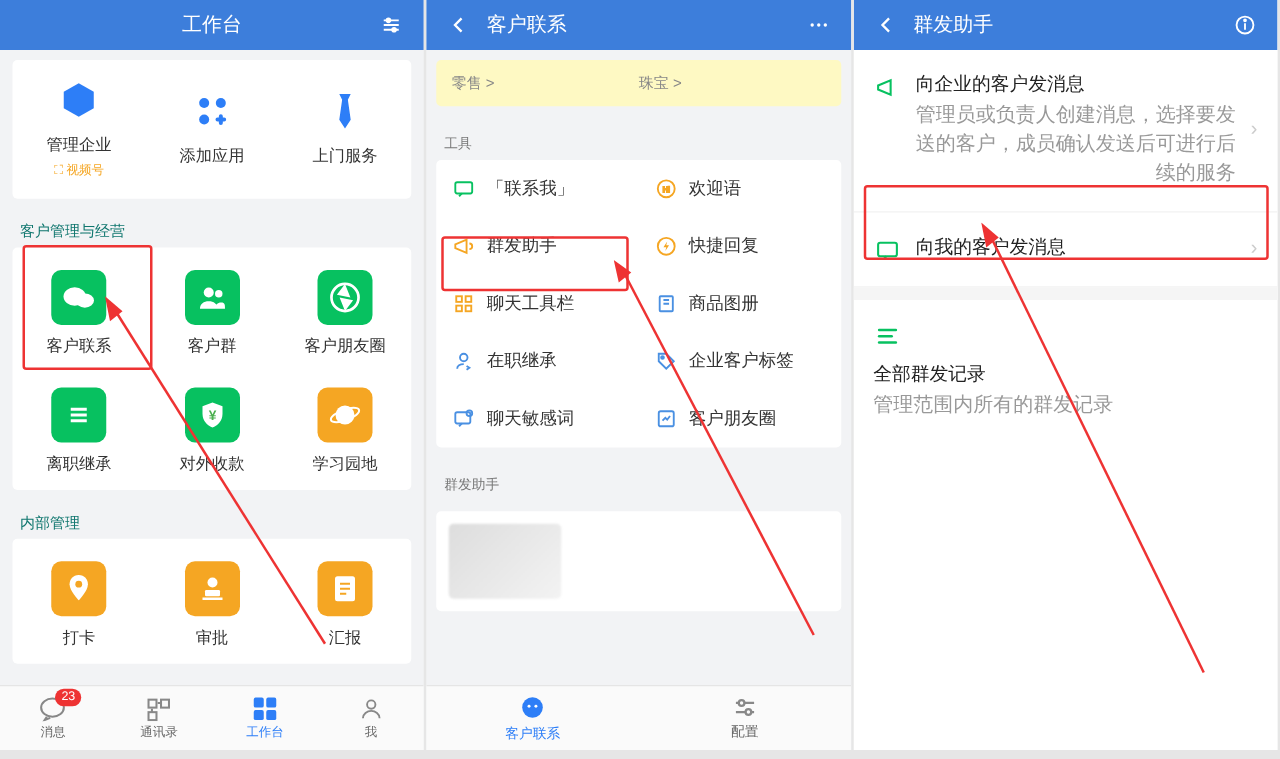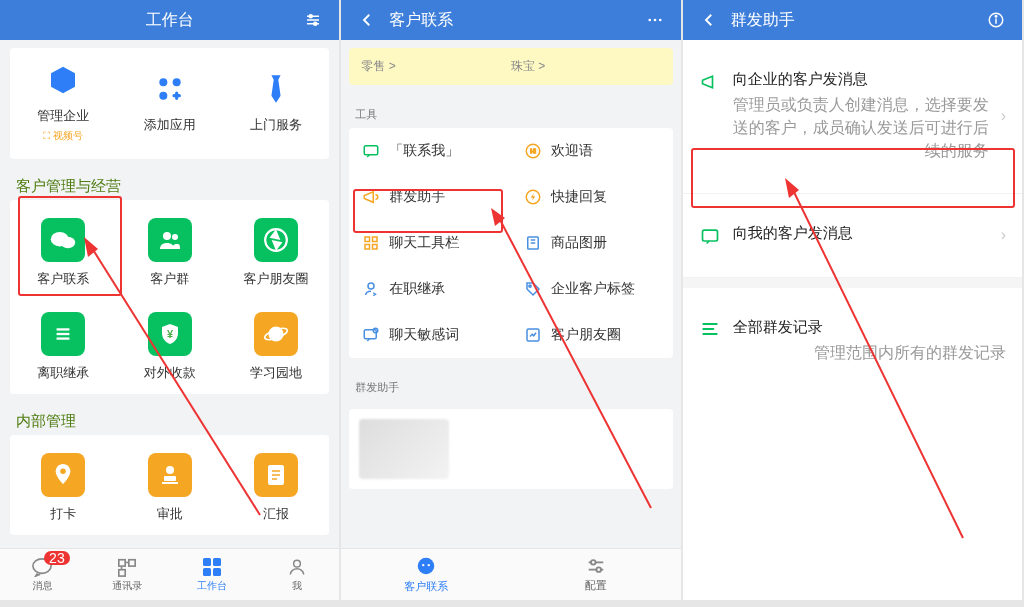--- a/index.html
+++ b/index.html
@@ -57,21 +57,21 @@
   .grid-label { font-size:13px; color:#333; }
   .grid-sub { font-size:10px; color:#f5a623; margin-top:-4px; }
   .iconbox {
     width:44px; height:44px;
     border-radius:8px;
     display:flex; align-items:center; justify-content:center;
   }
   .bg-green { background:#07c160; }
   .bg-orange { background:#f5a623; }
   .section-title {
-    color:#4d7c0f; font-size:15px;
+    color:#0f766e; font-size:12px;
     padding:10px 16px 4px;
   }
   .section-card {
     background:#fff;
     margin:0 10px 8px;
     border-radius:4px;
     padding-top:6px;
   }
   .grid3 { display:flex; padding:12px 0; }
   .grid3 .grid-item { flex:1; gap:8px; }
@@ -81,21 +81,21 @@
     position:absolute; left:0; right:0; bottom:0;
     background:#fafafa;
     border-top:1px solid #e5e5e5;
     display:flex;
     height:52px;
   }
   .tabbar .tab { flex:1; display:flex; flex-direction:column; align-items:center; justify-content:center; gap:2px; color:#666; font-size:10px; position:relative; }
   .tab.active { color:#2d7ef7; }
   .badge {
     position:absolute; top:2px; left:52%;
-    background:#e33; color:#fff; font-size:14px; border-radius:10px; padding:0 5px; line-height:14px;text-align:right;
+    background:#e33; color:#fff; font-size:10px; border-radius:10px; padding:0 5px; line-height:14px;text-align:right;
   }
   
   .s2-body { flex:1; overflow:hidden; }
   .breadcrumb {
     background:#fef9c3; margin:8px 8px; border-radius:4px;
     padding:10px 12px; display:flex; color:#888; font-size:12px;
   }
   .breadcrumb span { flex:1; }
   .s2-section-title { color:#777; font-size:11px; padding:14px 14px 6px; }
   .tool-grid { background:#fff; margin:0 8px 8px; border-radius:4px; }
@@ -120,21 +120,21 @@
   .tabbar2 {
     position:absolute; left:0; right:0; bottom:0;
     background:#fafafa; border-top:1px solid #e5e5e5;
     display:flex; height:52px; justify-content:space-around;
   }
   .tabbar2 .tab { flex:1; display:flex; flex-direction:column; align-items:center; justify-content:center; gap:2px; color:#666; font-size:11px; }
   .tabbar2 .tab.active { color:#2d7ef7; }
   
   .s3-body { flex:1; background:#fff; }
   .s3-item {
-    display:flex; padding:30px 16px; gap:12px; align-items:flex-start;
+    display:flex; padding:18px 16px; gap:12px; align-items:flex-start;
     border-bottom:1px solid #f2f2f2; position:relative;
   }
   .s3-item .lefticon { width:22px; display:flex; justify-content:center; margin-top:2px; }
   .s3-item .content { flex:1; }
   .s3-title { font-size:15px; color:#222; margin-bottom:4px; }
   .s3-desc { font-size:16px; color:#999; line-height:1.45;text-align:right; }
   .chev { color:#ccc; font-size:16px; align-self:center; }
   .s3-sep { height:10px; background:#f5f5f5; }
   
   .arrow { position:absolute; pointer-events:none; }
@@ -536,21 +536,21 @@
             <rect x="3" y="5" width="18" height="13" rx="2"></rect>
             <path d="M8 21l3-3"></path>
           </svg>
       </div>
       <div class="content">
         <div class="s3-title">向我的客户发消息</div>
       </div>
       <div class="chev">›</div>
     </div>
     <div class="s3-sep"></div>
-    <div class="s3-item" style="border-bottom:none;">
+    <div class="s3-item" style="border-bottom:none;flex-direction:column;">
       <div class="lefticon">
         <svg width="20" height="18" viewBox="0 0 24 20" fill="none" stroke="#07c160" stroke-width="2.5" stroke-linecap="round">
             <line x1="4" y1="4" x2="20" y2="4"></line>
             <line x1="4" y1="10" x2="16" y2="10"></line>
             <line x1="4" y1="16" x2="20" y2="16"></line>
           </svg>
       </div>
       <div class="content">
         <div class="s3-title">全部群发记录</div>
         <div class="s3-desc">管理范围内所有的群发记录</div>

